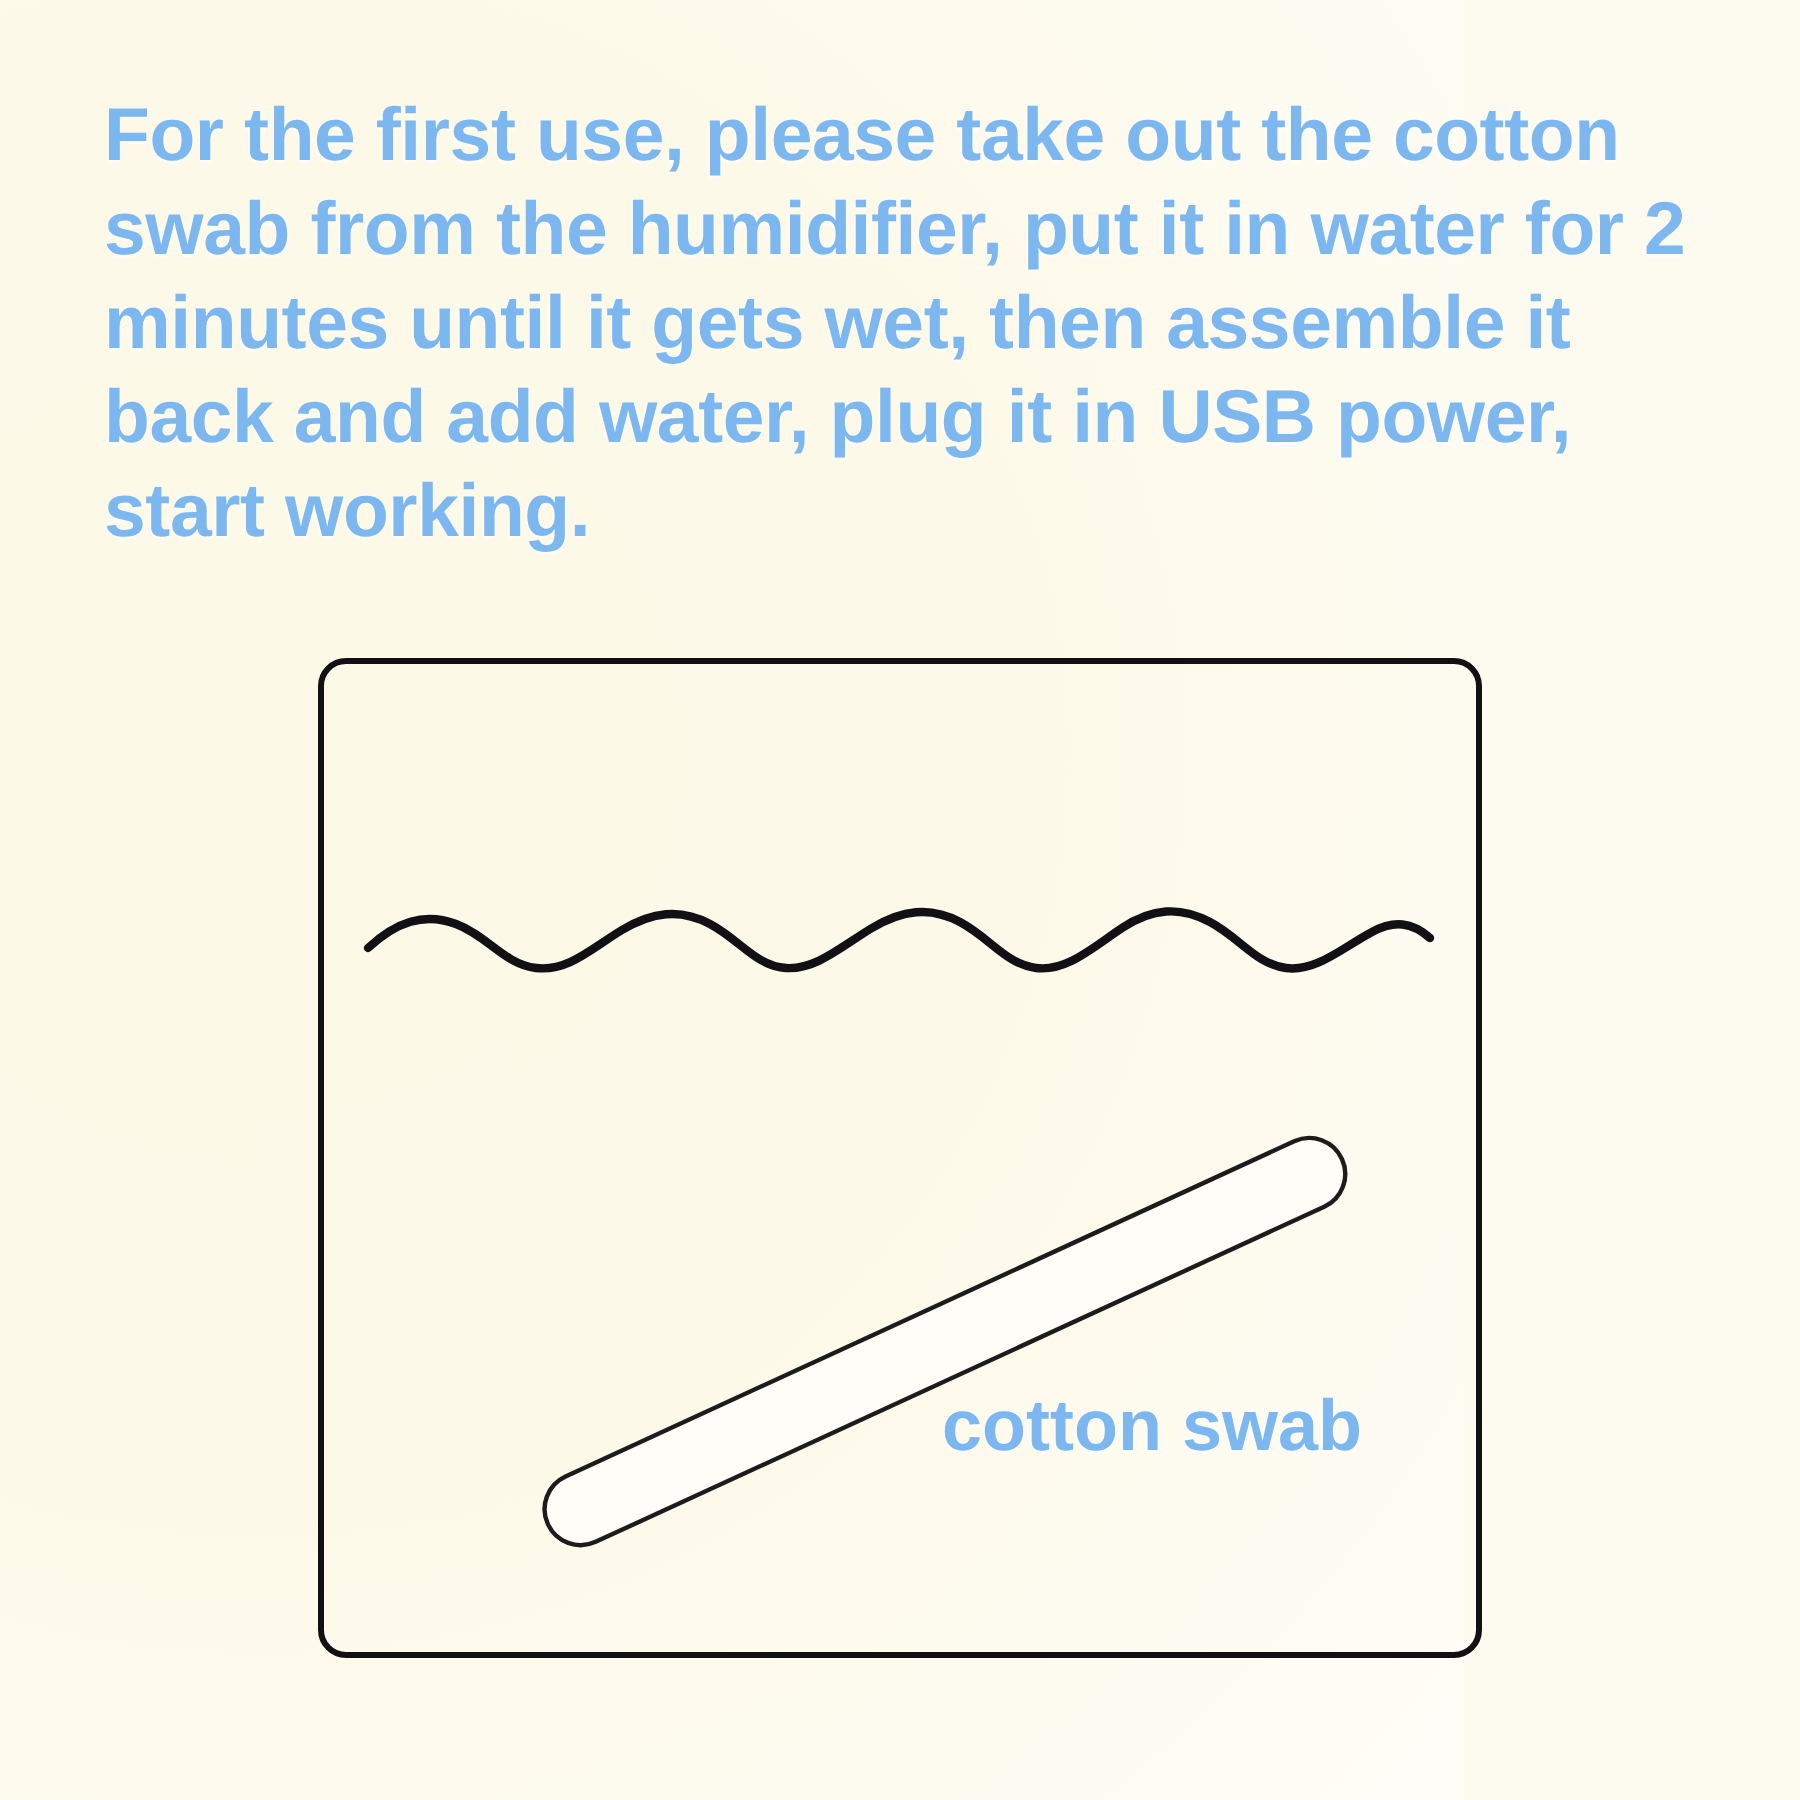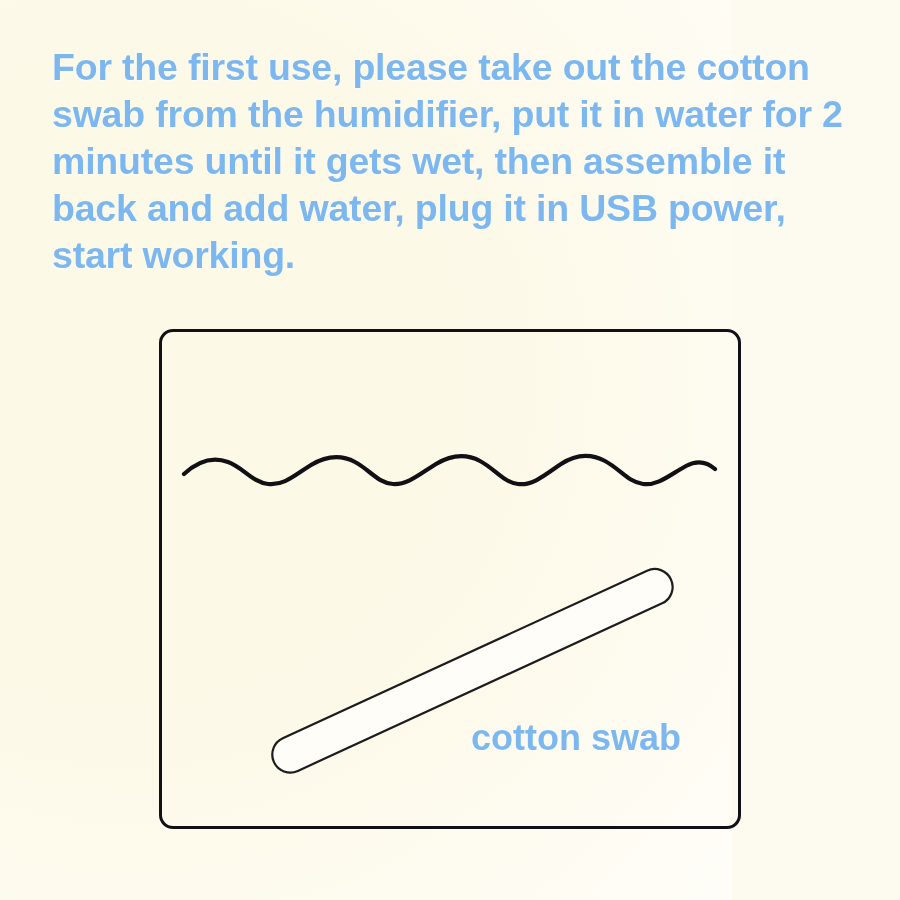--- a/index.html
+++ b/index.html
@@ -63,21 +63,21 @@
     font-size: 36px;
     font-weight: 700;
     letter-spacing: 0px;
     color: #7cb8ef;
     text-shadow: 0 1px 2px rgba(255,255,255,0.95);
   }
 
   #label-cotton-swab {
     position: absolute;
     left: 471px;
-    top: 717px;
+    top: 692px;
     font-family: "Liberation Sans", sans-serif;
     font-size: 36px;
     font-weight: 700;
     letter-spacing: 0px;
     color: #7cb8ef;
     text-shadow: 0 1px 2px rgba(255,255,255,0.95);
   }
 
   
   #illustration-svg {

